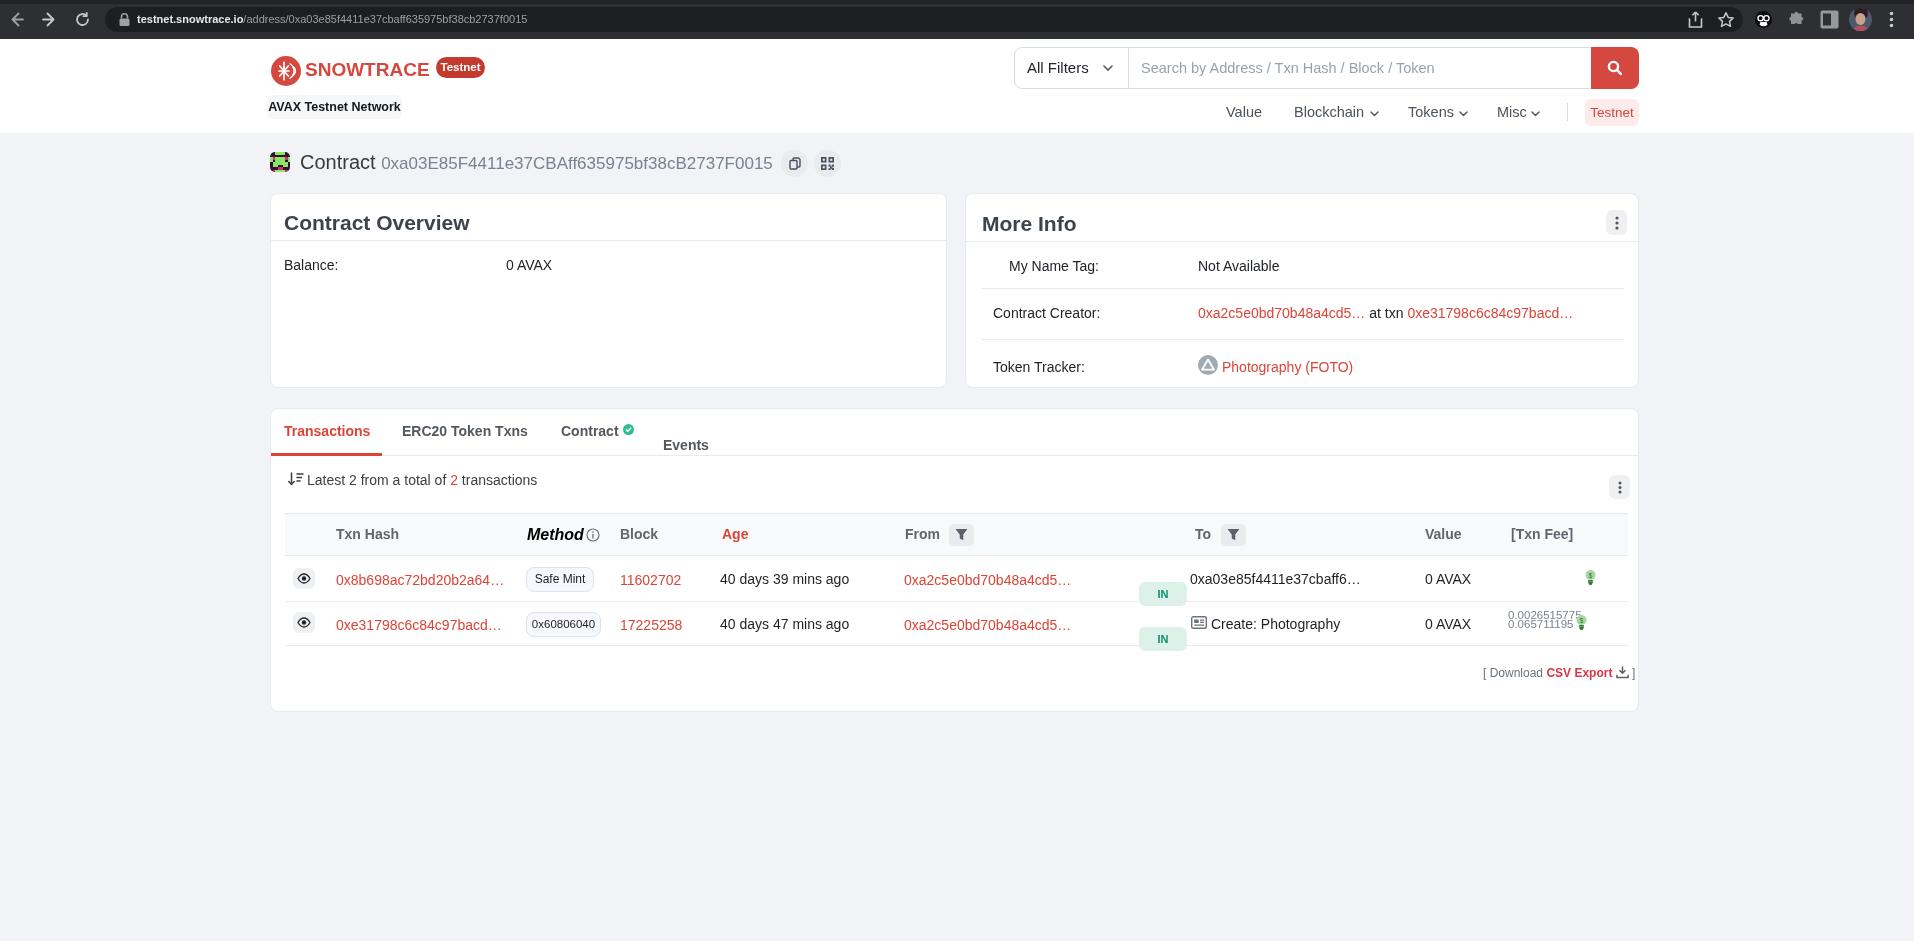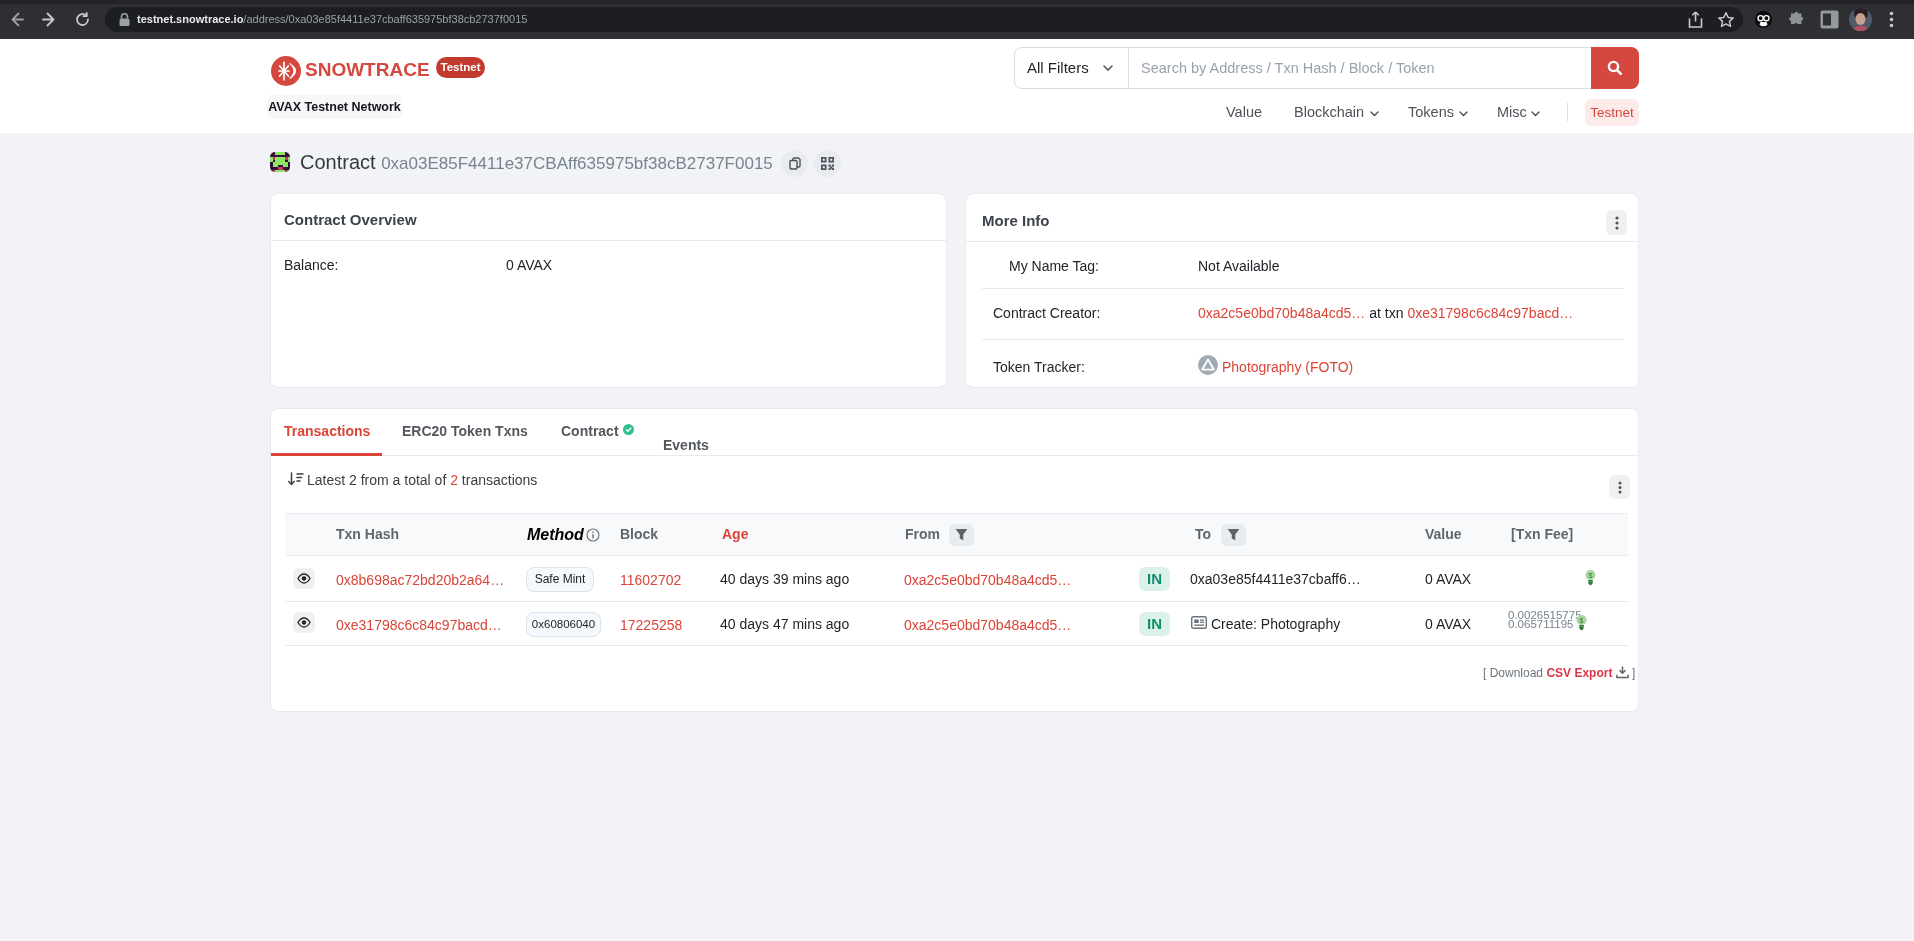--- a/index.html
+++ b/index.html
@@ -14,24 +14,24 @@
   #chrome .topstrip { position:absolute; left:0; top:0; width:1914px; height:4px; background:#232428; }
   #omnibox { position:absolute; left:105px; top:7px; width:1638px; height:25px; background:#1d1e21; border-radius:13px; }
   .urltext { position:absolute; left:32px; top:0; height:26px; line-height:25px; font-size:11px; color:#e8eaed; letter-spacing:0px; font-weight:bold; white-space:nowrap; }
   .urltext span { color:#9aa0a6; font-weight:400; }
 
   
   #siteheader { position:absolute; left:0; top:39px; width:1914px; height:94px; background:#fff; }
   #pagebg { position:absolute; left:0; top:133px; width:1914px; height:808px; background:#f2f3f6; }
 
   .card { position:absolute; background:#fff; border:1px solid #e7eaf3; border-radius:8px; }
-  .cardtitle { font-size:15px; font-weight:bold; color:#3b434c; }
+  .cardtitle { font-size:21px; font-weight:bold; color:#3b434c; }
 
   .navlink { color:#4c535a; font-size:14.5px; }
-  .badge-in { position:absolute; width:31px; height:24px; background:#dcf2e9; color:#0d8f6f; border-radius:6px; font-size:15px; font-weight:bold; text-align:center; line-height:24px; }
+  .badge-in { position:absolute; width:48px; height:24px; background:#dcf2e9; color:#0d8f6f; border-radius:6px; font-size:11px; font-weight:bold; text-align:center; line-height:24px;margin-top:15px; }
   .pillbtn { position:absolute; background:#eef0f2; border-radius:6px; }
 </style>
 </head>
 <body>
 
 <div id="chrome">
   <div class="topstrip"></div>
 
   <svg class="abs" style="left:8px;top:11px" width="17" height="17" viewBox="0 0 17 17">
     <path d="M10.5 2.5 L4.5 8.5 L10.5 14.5 M4.5 8.5 L15 8.5" stroke="#9d9fa3" stroke-width="1.8" fill="none" stroke-linecap="round" stroke-linejoin="round"></path>

